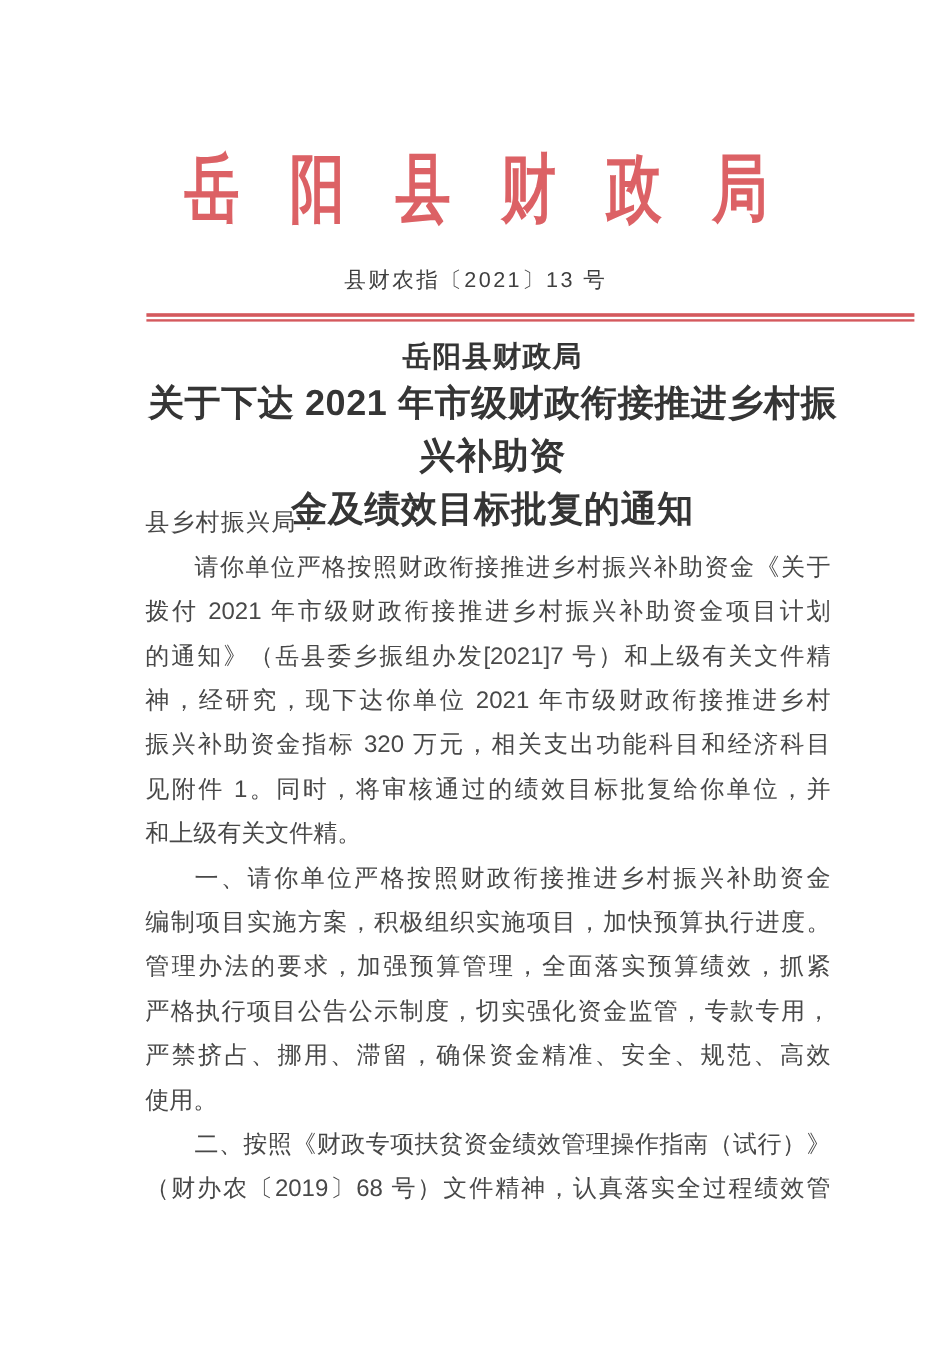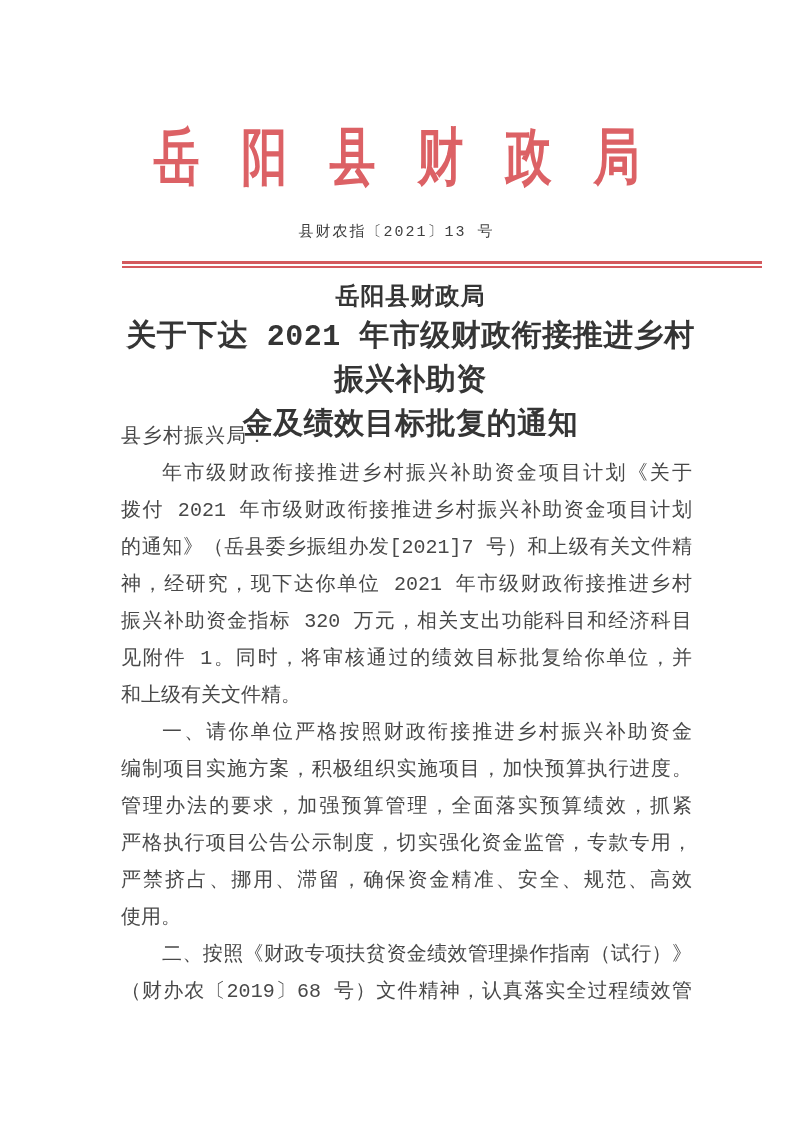--- a/index.html
+++ b/index.html
@@ -2,21 +2,21 @@
 <html><head>
 <meta charset="utf-8">
 <style>
   html, body { margin: 0; padding: 0; background: #ffffff; }
   .page {
     position: relative;
     width: 793px;
     height: 1122px;
     background: #ffffff;
     overflow: hidden;
-    font-family: Liberation Mono, monospace;
+    font-family: Liberation Sans, sans-serif;
   }
 
   
   .letterhead {
     position: absolute;
     top: 118px;
     left: 0;
     width: 100%;
     text-align: center;
   }
@@ -32,21 +32,21 @@
     transform-origin: 50% 10%;
   }
 
   
   .doc-number {
     position: absolute;
     top: 220px;
     left: 0;
     width: 100%;
     text-align: center;
-    font-size: 15px;
+    font-size: 18px;
     line-height: 26px;
     color: #3f3f3f;
     letter-spacing: 2px;
   }
 
   
   .red-rule {
     position: absolute;
     top: 261px;
     left: 122px;
@@ -105,21 +105,21 @@
   <div class="title-block">
     <div class="title-org">岳阳县财政局</div>
     <div class="title-main">关于下达 2021 年市级财政衔接推进乡村振兴补助资</div>
     <div class="title-main">金及绩效目标批复的通知</div>
   </div>
 
   <div class="body-block">
     <div class="line salutation">县乡村振兴局：</div>
 
     <div>
-      <div class="line indent">年市级财政衔接推进乡村振兴补助资金项目计划《关于</div>
+      <div class="line indent">请你单位严格按照财政衔接推进乡村振兴补助资金《关于</div>
       <div class="line">拨付 2021 年市级财政衔接推进乡村振兴补助资金项目计划</div>
       <div class="line">的通知》（岳县委乡振组办发[2021]7 号）和上级有关文件精</div>
       <div class="line">神，经研究，现下达你单位 2021 年市级财政衔接推进乡村</div>
       <div class="line">振兴补助资金指标 320 万元，相关支出功能科目和经济科目</div>
       <div class="line">见附件 1。同时，将审核通过的绩效目标批复给你单位，并</div>
       <div class="line end">和上级有关文件精。</div>
     </div>
 
     <div>
       <div class="line indent">一、请你单位严格按照财政衔接推进乡村振兴补助资金</div>

